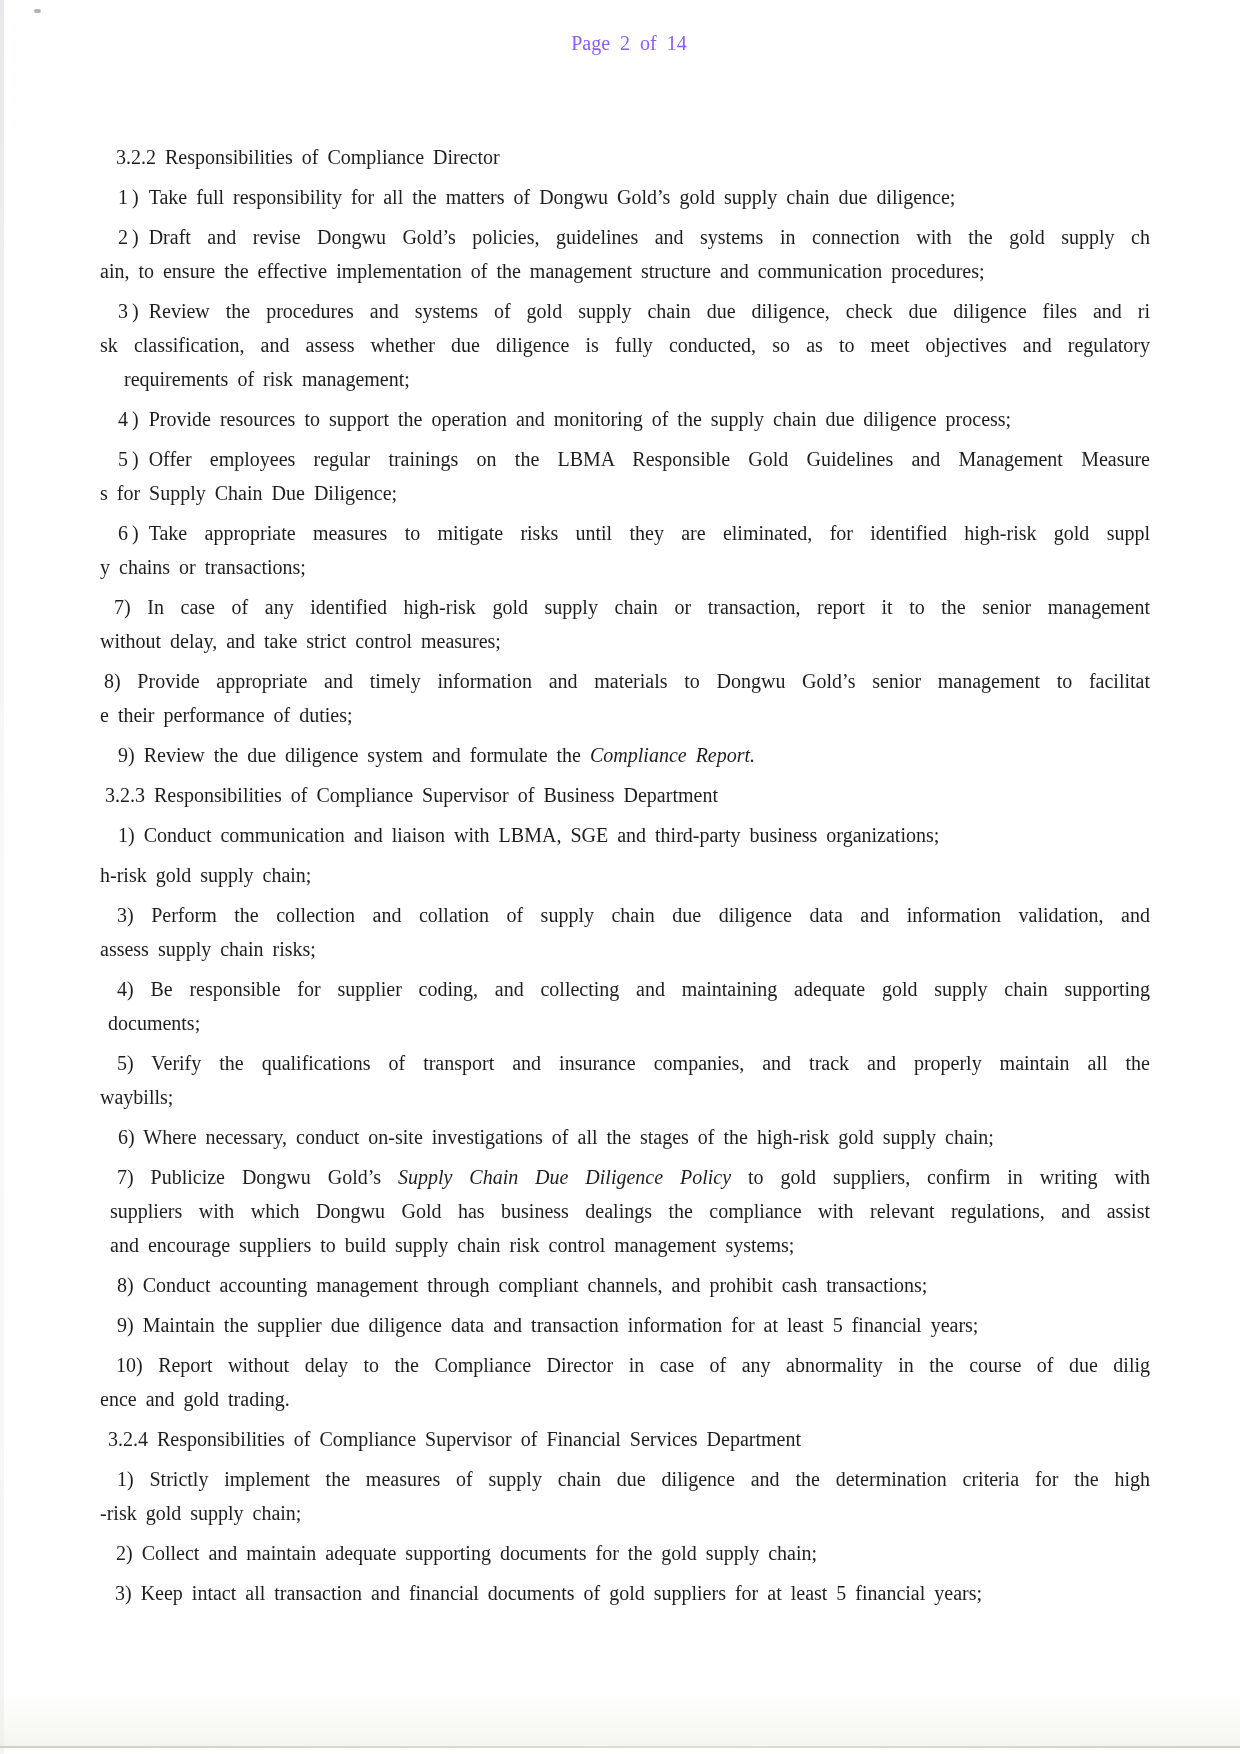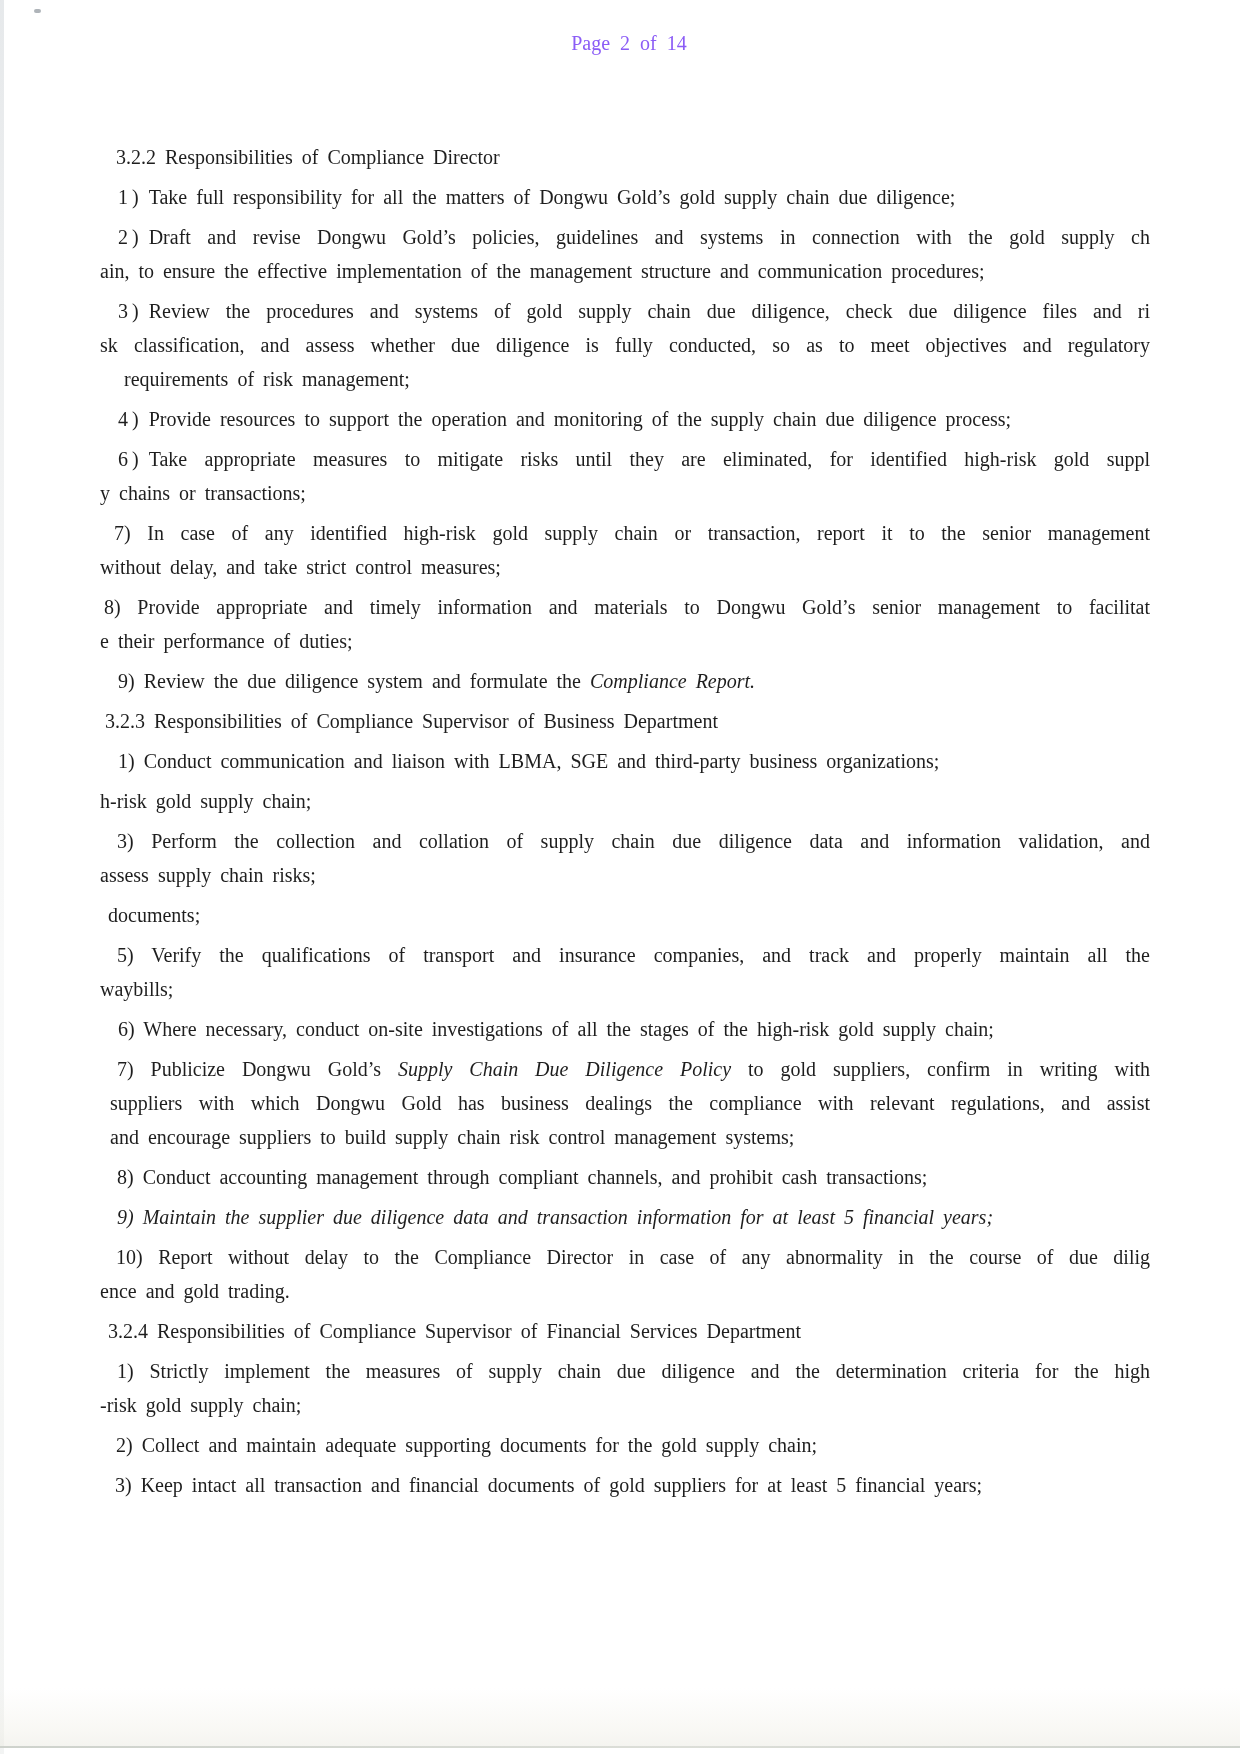--- a/index.html
+++ b/index.html
@@ -104,20 +104,24 @@
       </p>
       <p class="block item">
         <span class="line" style="text-indent: 18px;"><span>3 ) Review the procedures and systems of gold supply chain due diligence, check due diligence files and ri</span></span>
         <span class="line"><span>sk classification, and assess whether due diligence is fully conducted, so as to meet objectives and regulatory</span></span>
         <span class="line last" style="text-indent: 24px;"><span>requirements of risk management;</span></span>
       </p>
       <p class="block item">
         <span class="line last" style="text-indent: 18px;"><span>4 ) Provide resources to support the operation and monitoring of the supply chain due diligence process;</span></span>
       </p>
       <p class="block item">
+        <span class="line" style="text-indent: 18px;"><span>5 ) Offer employees regular trainings on the LBMA Responsible Gold Guidelines and Management Measure</span></span>
+        <span class="line last"><span>s for Supply Chain Due Diligence;</span></span>
+      </p>
+      <p class="block item">
         <span class="line" style="text-indent: 18px;"><span>6 ) Take appropriate measures to mitigate risks until they are eliminated, for identified high-risk gold suppl</span></span>
         <span class="line last"><span>y chains or transactions;</span></span>
       </p>
       <p class="block item">
         <span class="line" style="text-indent: 14px;"><span>7) In case of any identified high-risk gold supply chain or transaction, report it to the senior management</span></span>
         <span class="line last"><span>without delay, and take strict control measures;</span></span>
       </p>
       <p class="block item">
         <span class="line" style="text-indent: 4px;"><span>8) Provide appropriate and timely information and materials to Dongwu Gold’s senior management to facilitat</span></span>
         <span class="line last"><span>e their performance of duties;</span></span>
@@ -132,39 +136,40 @@
         <span class="line last" style="text-indent: 18px;"><span>1) Conduct communication and liaison with LBMA, SGE and third-party business organizations;</span></span>
       </p>
       <p class="block item">
         <span class="line last"><span>h-risk gold supply chain;</span></span>
       </p>
       <p class="block item">
         <span class="line" style="text-indent: 17px;"><span>3) Perform the collection and collation of supply chain due diligence data and information validation, and</span></span>
         <span class="line last"><span>assess supply chain risks;</span></span>
       </p>
       <p class="block item">
+        <span class="line" style="text-indent: 17px;"><span>4) Be responsible for supplier coding, and collecting and maintaining adequate gold supply chain supporting</span></span>
         <span class="line last" style="text-indent: 8px;"><span>documents;</span></span>
       </p>
       <p class="block item">
         <span class="line" style="text-indent: 17px;"><span>5) Verify the qualifications of transport and insurance companies, and track and properly maintain all the</span></span>
         <span class="line last"><span>waybills;</span></span>
       </p>
       <p class="block item">
         <span class="line last" style="text-indent: 18px;"><span>6) Where necessary, conduct on-site investigations of all the stages of the high-risk gold supply chain;</span></span>
       </p>
       <p class="block item">
         <span class="line" style="text-indent: 17px;"><span>7) Publicize Dongwu Gold’s </span><span class="it">Supply Chain Due Diligence Policy</span><span> to gold suppliers, confirm in writing with</span></span>
         <span class="line" style="text-indent: 10px;"><span>suppliers with which Dongwu Gold has business dealings the compliance with relevant regulations, and assist</span></span>
         <span class="line last" style="text-indent: 10px;"><span>and encourage suppliers to build supply chain risk control management systems;</span></span>
       </p>
       <p class="block item">
         <span class="line last" style="text-indent: 17px;"><span>8) Conduct accounting management through compliant channels, and prohibit cash transactions;</span></span>
       </p>
       <p class="block item">
-        <span class="line last" style="text-indent: 17px; font-style: italic;"><span>9) Maintain the supplier due diligence data and transaction information for at least 5 financial years;</span></span>
+        <span class="line last" style="text-indent: 17px;"><span>9) Maintain the supplier due diligence data and transaction information for at least 5 financial years;</span></span>
       </p>
       <p class="block item">
         <span class="line" style="text-indent: 16px;"><span>10) Report without delay to the Compliance Director in case of any abnormality in the course of due dilig</span></span>
         <span class="line last"><span>ence and gold trading.</span></span>
       </p>
       <p class="block heading">
         <span class="line last" style="text-indent: 8px;"><span>3.2.4 Responsibilities of Compliance Supervisor of Financial Services Department</span></span>
       </p>
       <p class="block item">
         <span class="line" style="text-indent: 17px;"><span>1) Strictly implement the measures of supply chain due diligence and the determination criteria for the high</span></span>

